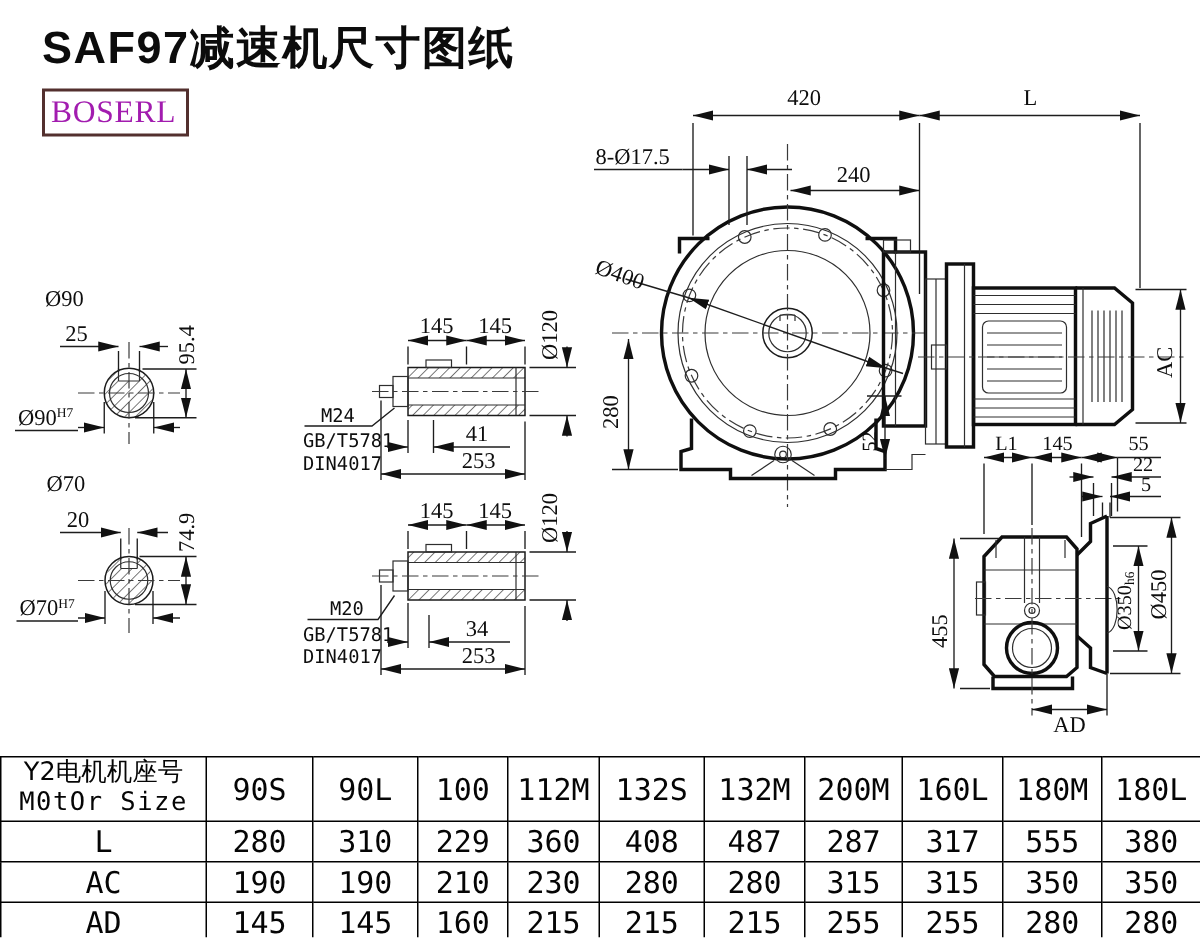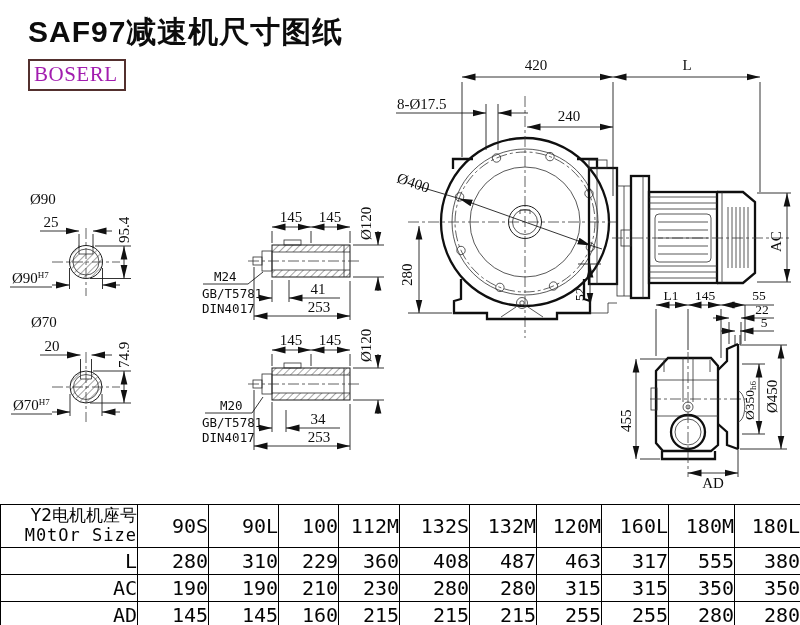--- a/index.html
+++ b/index.html
@@ -17,21 +17,21 @@
   .cl{stroke:#3a3a3a;stroke-width:.8;fill:none;stroke-dasharray:11 3 3 3}
   .dm{stroke:#1d1d1d;stroke-width:.9;fill:none}
   text{fill:#0e0e0e}
   .d{font:15px "Liberation Serif",serif}
   .ds{font:13.5px "Liberation Serif",serif}
   .mono{font:12.5px "DejaVu Sans Mono",monospace}
   .sup{font-size:9px}
   .wh{fill:#fff;stroke:none}
   table.spec{position:absolute;left:0;top:504px;width:800px;border-collapse:collapse;
              table-layout:fixed;font-family:"DejaVu Sans Mono",monospace;color:#050505;}
-  table.spec td{border:1.6px solid #000;text-align:right;vertical-align:middle;
+  table.spec td{border:1.6px solid #000;text-align:center;vertical-align:middle;
                 font-size:20px;padding:0;overflow:hidden;}
   table.spec tr.hd td{height:42px;font-size:20px;}
   table.spec tr.dr td{height:26px;}
   td.hcell{font-size:16px;line-height:1.15;}
   td.hcell .l1{font-size:17px;font-family:"DejaVu Sans","Liberation Sans",sans-serif;font-weight:500;}
   td.hcell .l2{font-size:17px;letter-spacing:1px;}
 </style>
 </head>
 <body>
 
@@ -338,34 +338,34 @@
       <td class="hcell">
         <div class="l1">Y2电机机座号</div>
         <div class="l2">M0tOr Size</div>
       </td>
       <td>90S</td>
       <td>90L</td>
       <td>100</td>
       <td>112M</td>
       <td>132S</td>
       <td>132M</td>
-      <td>120M</td>
+      <td>200M</td>
       <td>160L</td>
       <td>180M</td>
       <td>180L</td>
     </tr>
     <tr class="dr">
       <td>L</td>
       <td>280</td>
       <td>310</td>
       <td>229</td>
       <td>360</td>
       <td>408</td>
       <td>487</td>
-      <td>463</td>
+      <td>287</td>
       <td>317</td>
       <td>555</td>
       <td>380</td>
     </tr>
     <tr class="dr">
       <td>AC</td>
       <td>190</td>
       <td>190</td>
       <td>210</td>
       <td>230</td>

